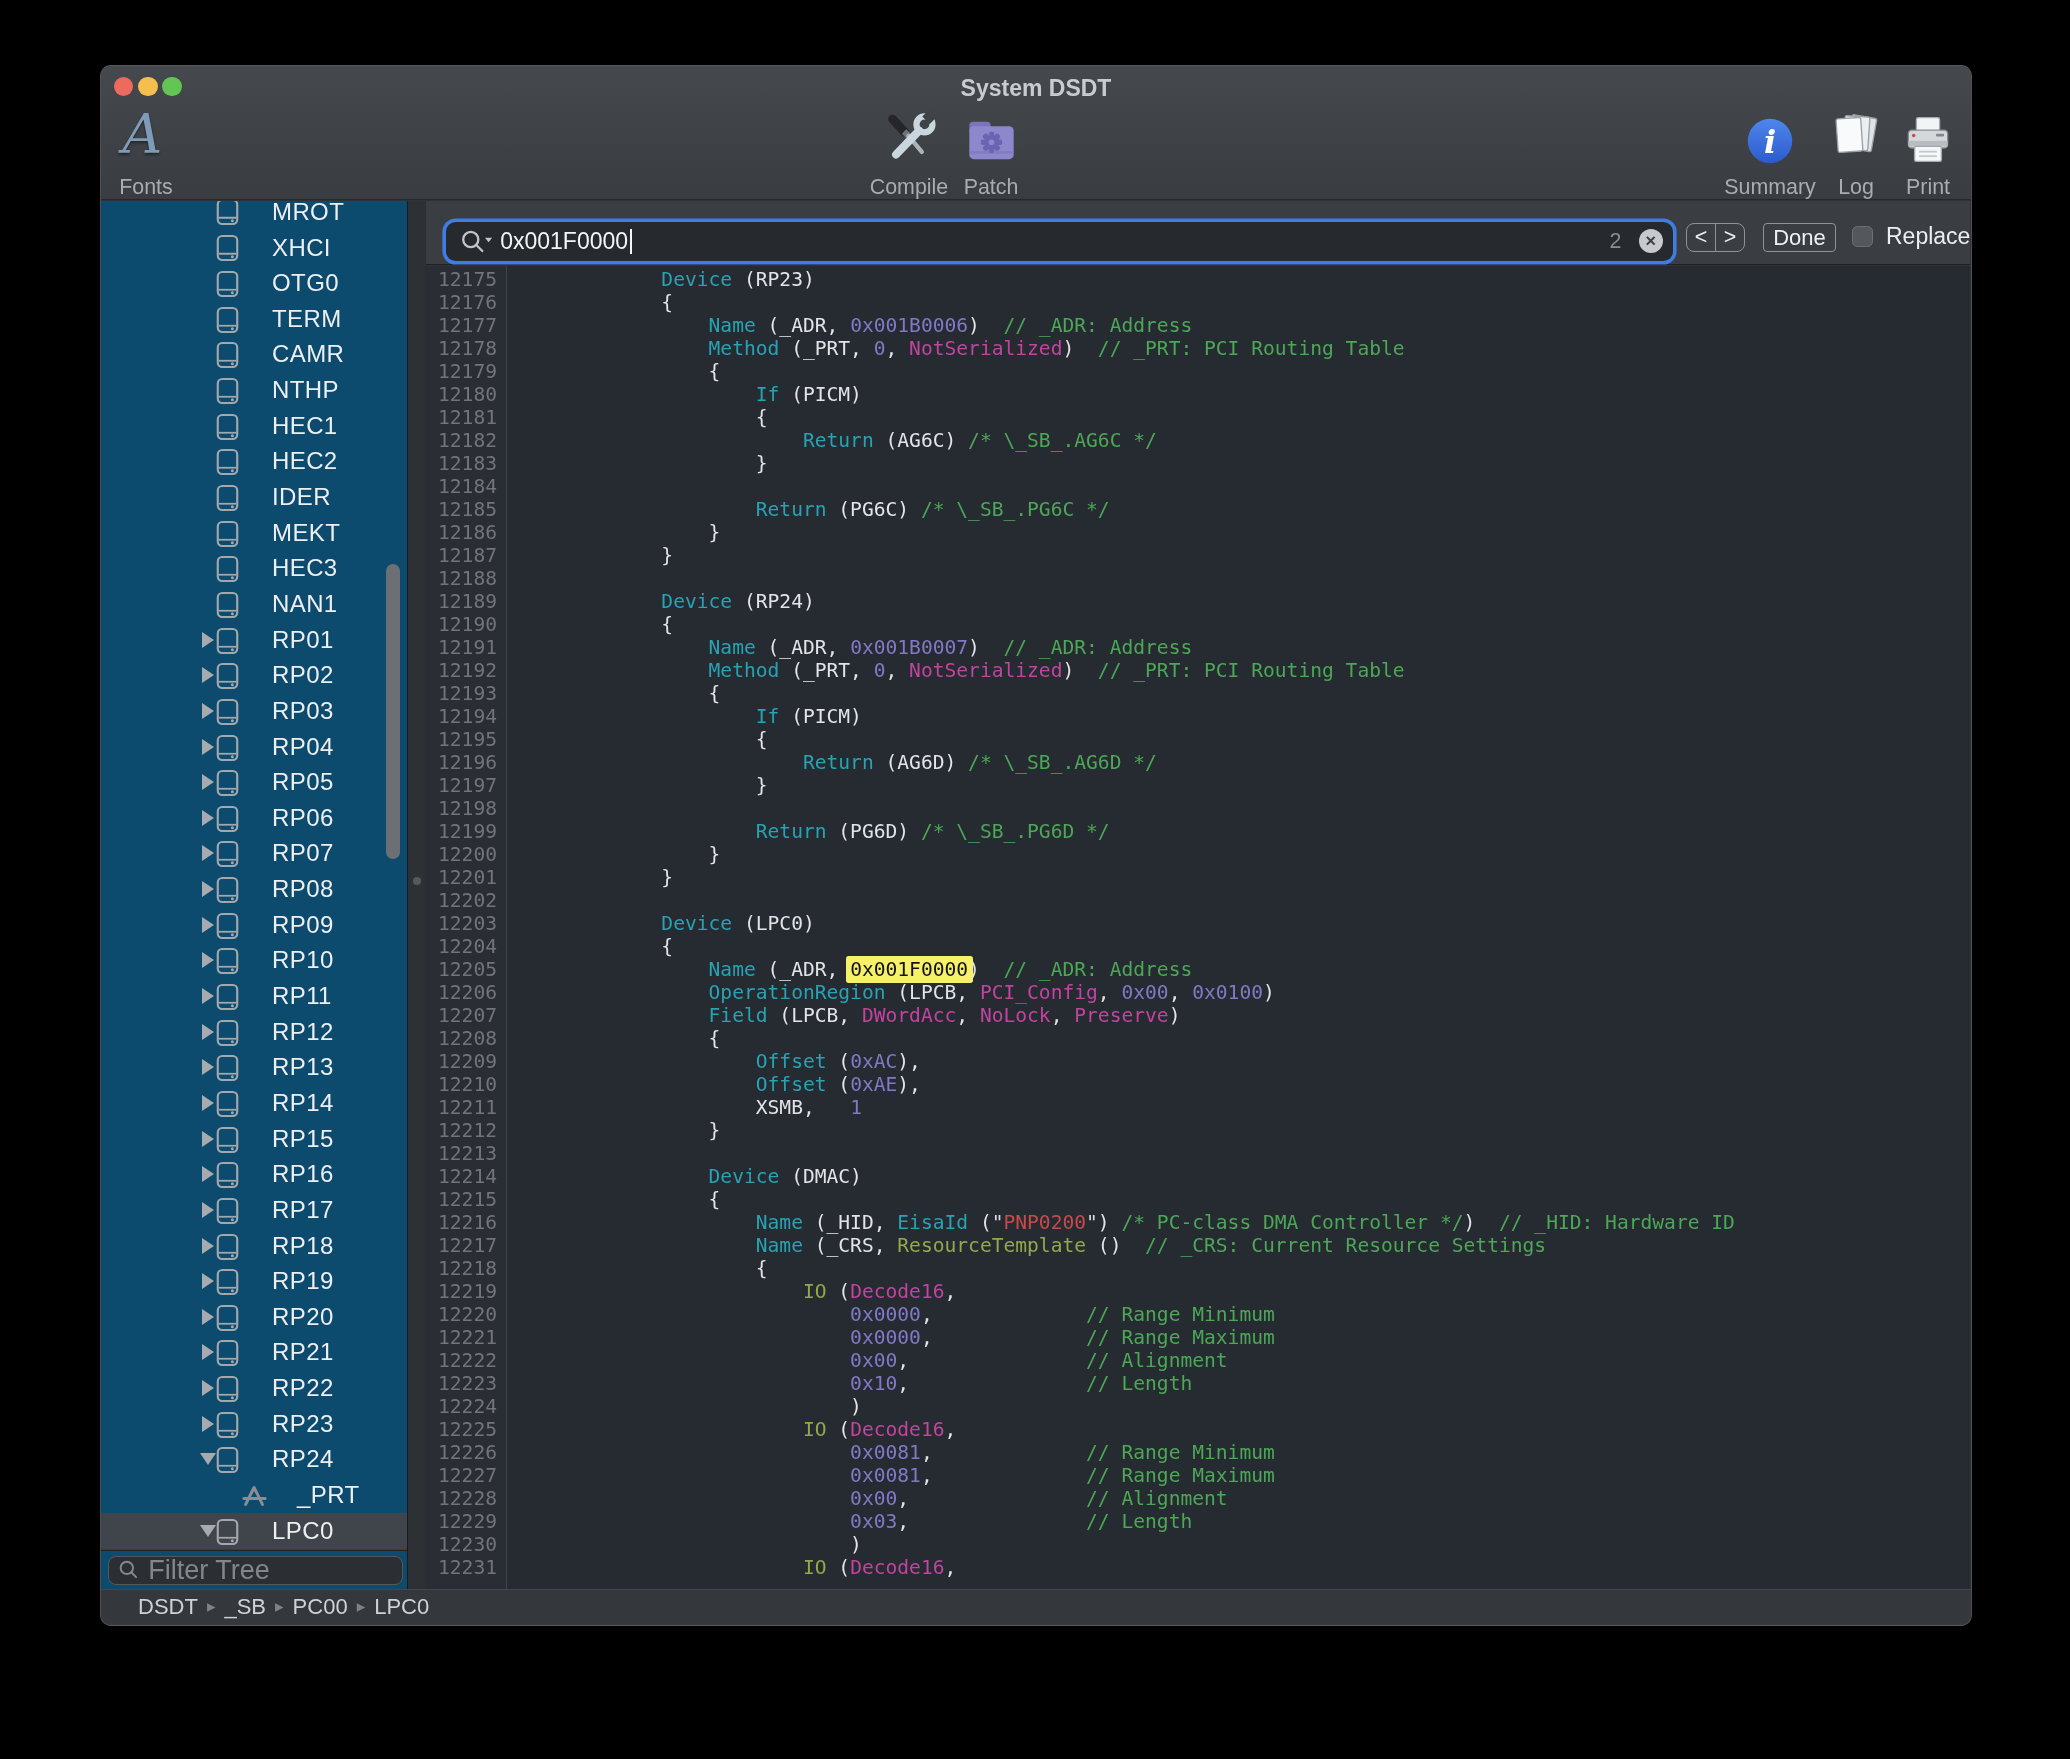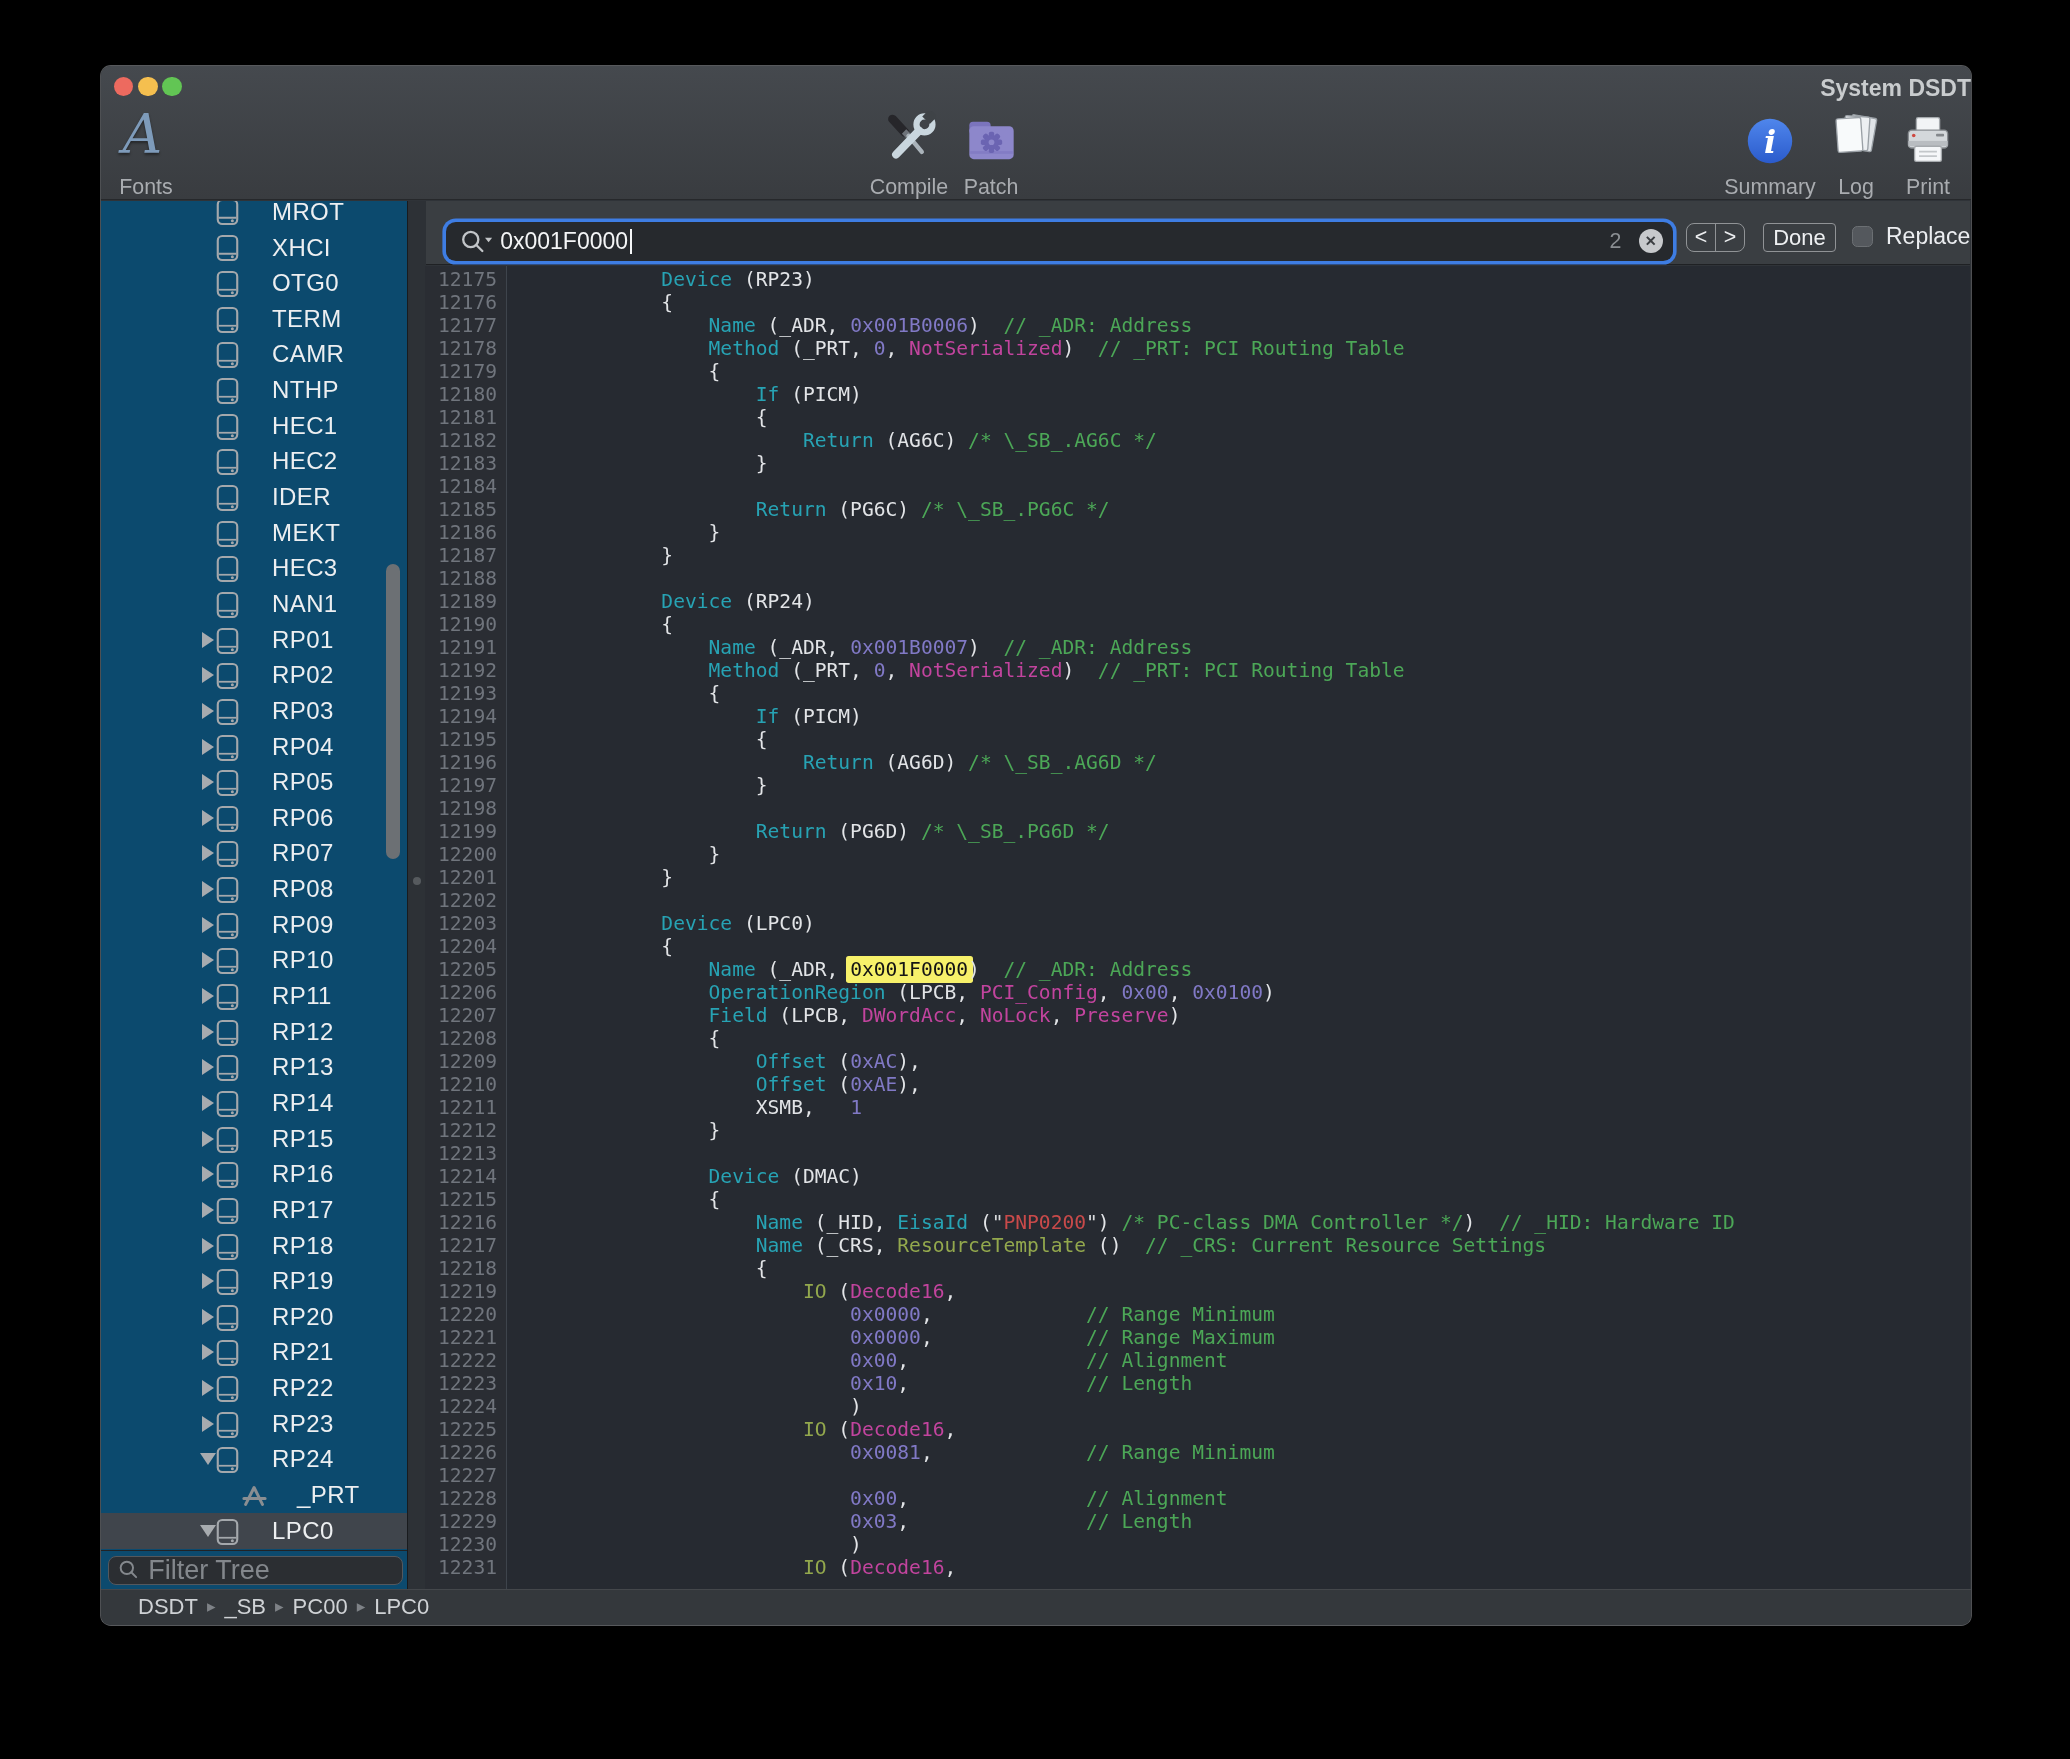--- a/index.html
+++ b/index.html
@@ -8,21 +8,21 @@
   #win{position:absolute;left:101px;top:66px;width:1870px;height:1559px;border-radius:9.8px;
        background:#2f3338;box-shadow:0 0 0 0.9px #57595c,0 27px 71px rgba(0,0,0,.65);overflow:hidden}
 
   
   .chrome{position:absolute;left:0;top:0;width:100%;height:133px;
           background:linear-gradient(#45494e,#393c40);border-bottom:1.8px solid #26282b}
   .tl{position:absolute;top:10.7px;width:19.6px;height:19.6px;border-radius:50%}
   .tl.close{left:12.5px;background:#ed6a5f}
   .tl.min{left:37px;background:#f5bf4f}
   .tl.zoom{left:61px;background:#62c554}
-  .wtitle{position:absolute;top:9px;left:0;width:100%;text-align:right;
+  .wtitle{position:absolute;top:9px;left:0;width:100%;text-align:center;
           font-size:23px;font-weight:600;color:#c9ccce}
   .tbicon{position:absolute}
   .tblabel{position:absolute;top:109px;transform:translateX(-50%);font-size:21.4px;color:#a9acb0;white-space:nowrap}
   .fontsA{position:absolute;left:21.4px;top:41px;font-family:"DejaVu Serif",serif;font-style:italic;
           font-size:55px;line-height:55px;color:#7e9bba;text-shadow:0 1.8px 2.7px rgba(0,0,0,.45)}
 
   
   .searchrow{position:absolute;left:324px;top:135px;width:1545px;height:63px;background:#3a3e42;
              border-bottom:1.8px solid #1f2124}
   .sfield{position:absolute;left:21.4px;top:20.5px;width:1227px;height:39px;border-radius:9.8px;
@@ -571,21 +571,21 @@
         <div class="cl"><span class="ln">12217</span><span class="ct"><span class="k">                Name</span><span class="w"> (_CRS, </span><span class="o">ResourceTemplate</span><span class="w"> ()  </span><span class="c">// _CRS: Current Resource Settings</span></span></div>
         <div class="cl"><span class="ln">12218</span><span class="ct"><span class="w">                {</span></span></div>
         <div class="cl"><span class="ln">12219</span><span class="ct"><span class="o">                    IO</span><span class="w"> (</span><span class="m">Decode16</span><span class="w">,</span></span></div>
         <div class="cl"><span class="ln">12220</span><span class="ct"><span class="n">                        0x0000</span><span class="w">,             </span><span class="c">// Range Minimum</span></span></div>
         <div class="cl"><span class="ln">12221</span><span class="ct"><span class="n">                        0x0000</span><span class="w">,             </span><span class="c">// Range Maximum</span></span></div>
         <div class="cl"><span class="ln">12222</span><span class="ct"><span class="n">                        0x00</span><span class="w">,               </span><span class="c">// Alignment</span></span></div>
         <div class="cl"><span class="ln">12223</span><span class="ct"><span class="n">                        0x10</span><span class="w">,               </span><span class="c">// Length</span></span></div>
         <div class="cl"><span class="ln">12224</span><span class="ct"><span class="w">                        )</span></span></div>
         <div class="cl"><span class="ln">12225</span><span class="ct"><span class="o">                    IO</span><span class="w"> (</span><span class="m">Decode16</span><span class="w">,</span></span></div>
         <div class="cl"><span class="ln">12226</span><span class="ct"><span class="n">                        0x0081</span><span class="w">,             </span><span class="c">// Range Minimum</span></span></div>
-        <div class="cl"><span class="ln">12227</span></div>
+        <div class="cl"><span class="ln">12227</span><span class="ct"><span class="n">                        0x0081</span><span class="w">,             </span><span class="c">// Range Maximum</span></span></div>
         <div class="cl"><span class="ln">12228</span><span class="ct"><span class="n">                        0x00</span><span class="w">,               </span><span class="c">// Alignment</span></span></div>
         <div class="cl"><span class="ln">12229</span><span class="ct"><span class="n">                        0x03</span><span class="w">,               </span><span class="c">// Length</span></span></div>
         <div class="cl"><span class="ln">12230</span><span class="ct"><span class="w">                        )</span></span></div>
         <div class="cl"><span class="ln">12231</span><span class="ct"><span class="o">                    IO</span><span class="w"> (</span><span class="m">Decode16</span><span class="w">,</span></span></div>
       </div>
   </div>
 
   <div class="statusbar">
     <div id="crumbs"><span class="bitem">DSDT</span><span class="bsep">▸</span><span class="bitem">_SB</span><span class="bsep">▸</span><span class="bitem">PC00</span><span class="bsep">▸</span><span class="bitem">LPC0</span></div>
   </div>

